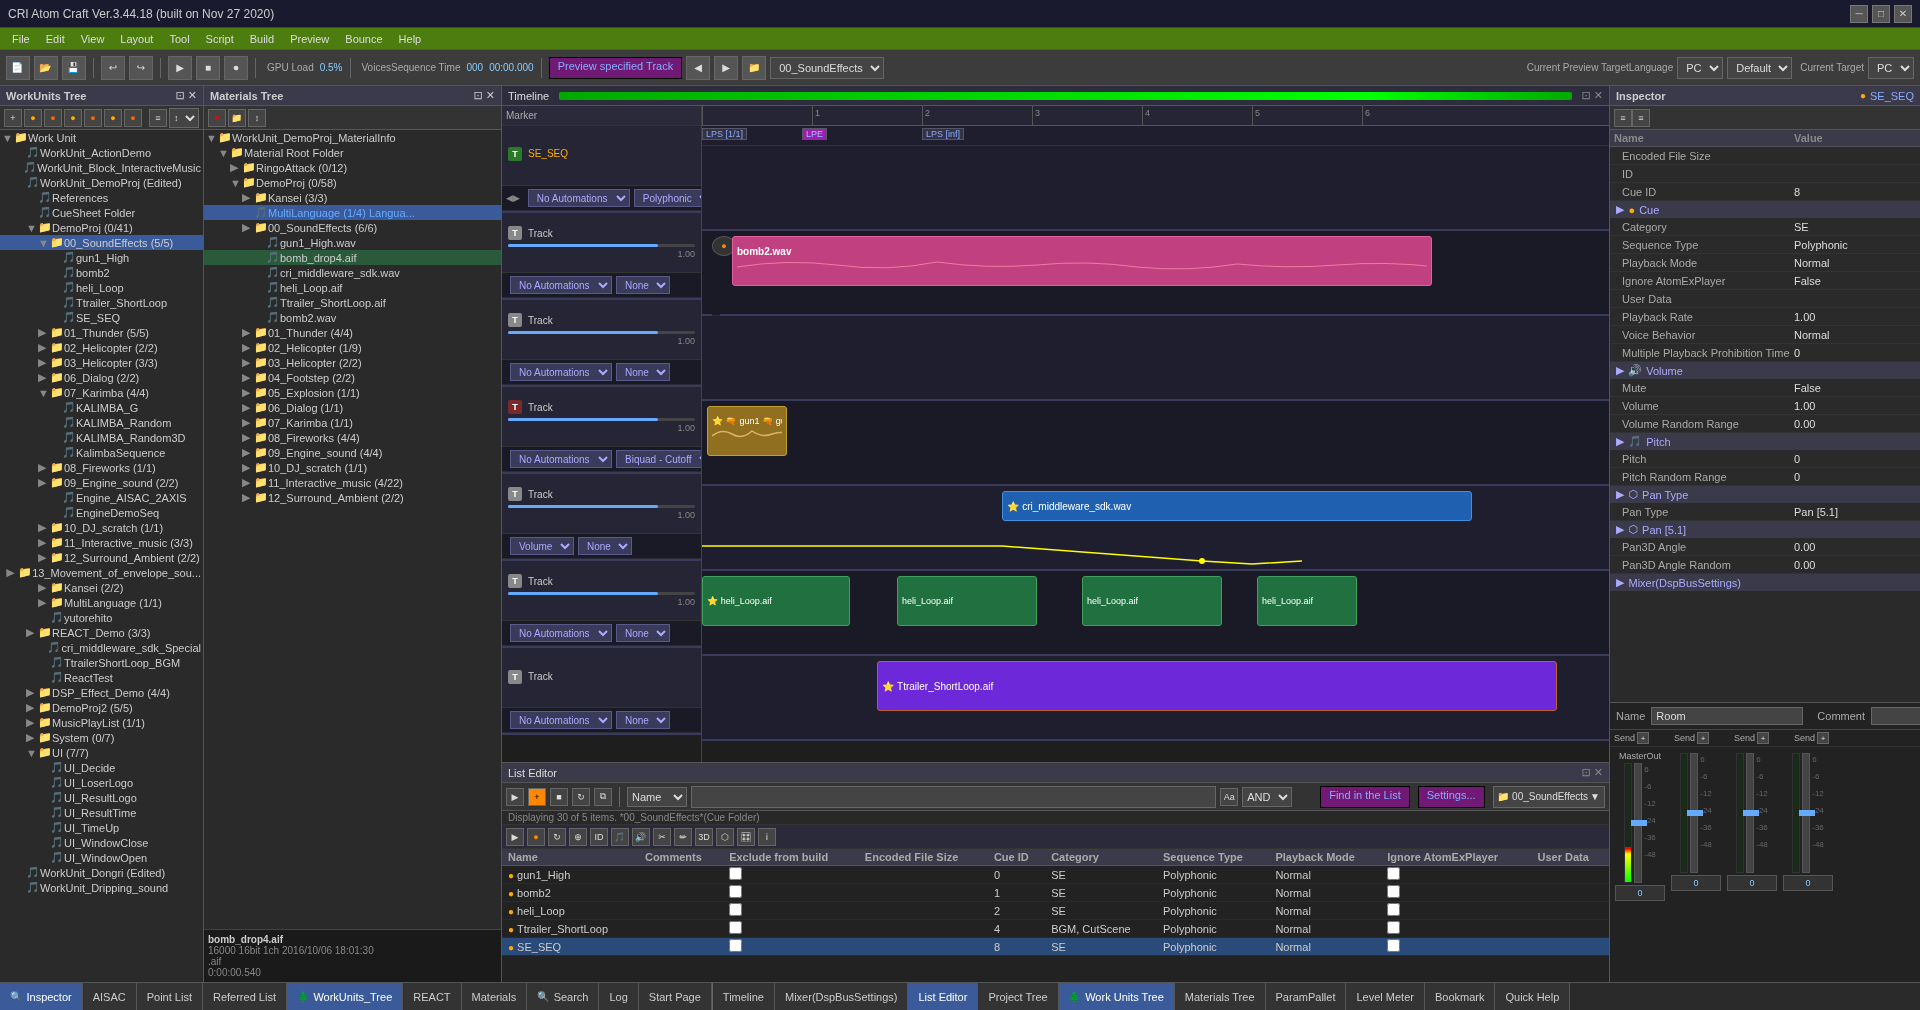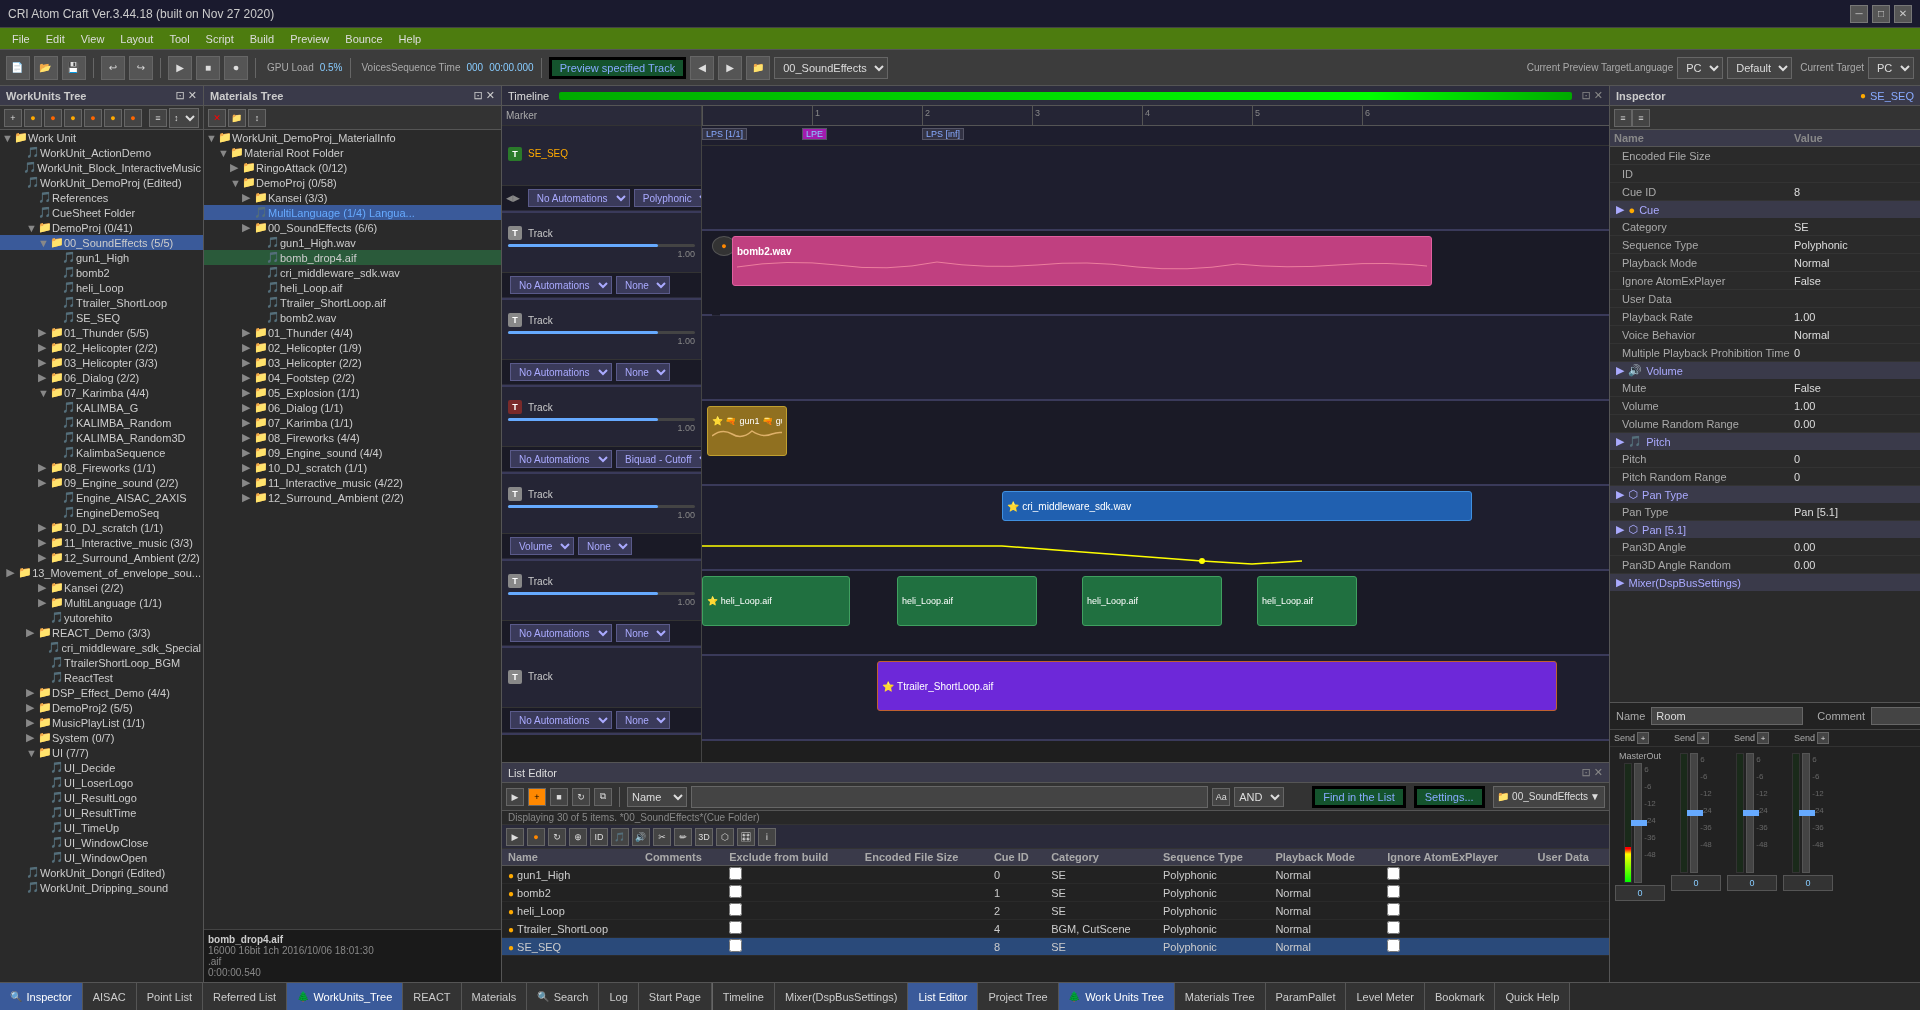--- a/index.html
+++ b/index.html
@@ -73,22 +73,22 @@
     .tb-value { color: #8cf; font-size: 10px; margin-left: 2px; }
     .tb-dropdown {
       background: #444;
       border: 1px solid #666;
       color: #ddd;
       font-size: 11px;
       padding: 1px 4px;
       height: 22px;
     }
     .preview-btn {
-      background: #14532d;
-      border: 3px solid #000000;
+      background: #701a75;
+      border: 1px solid #000000;
       color: #8af;
       padding: 2px 8px;
       font-size: 11px;
       cursor: pointer;
       height: 22px;
     }
     
     #main-layout {
       display: flex;
       height: calc(1010px - 28px - 22px - 36px - 28px);

